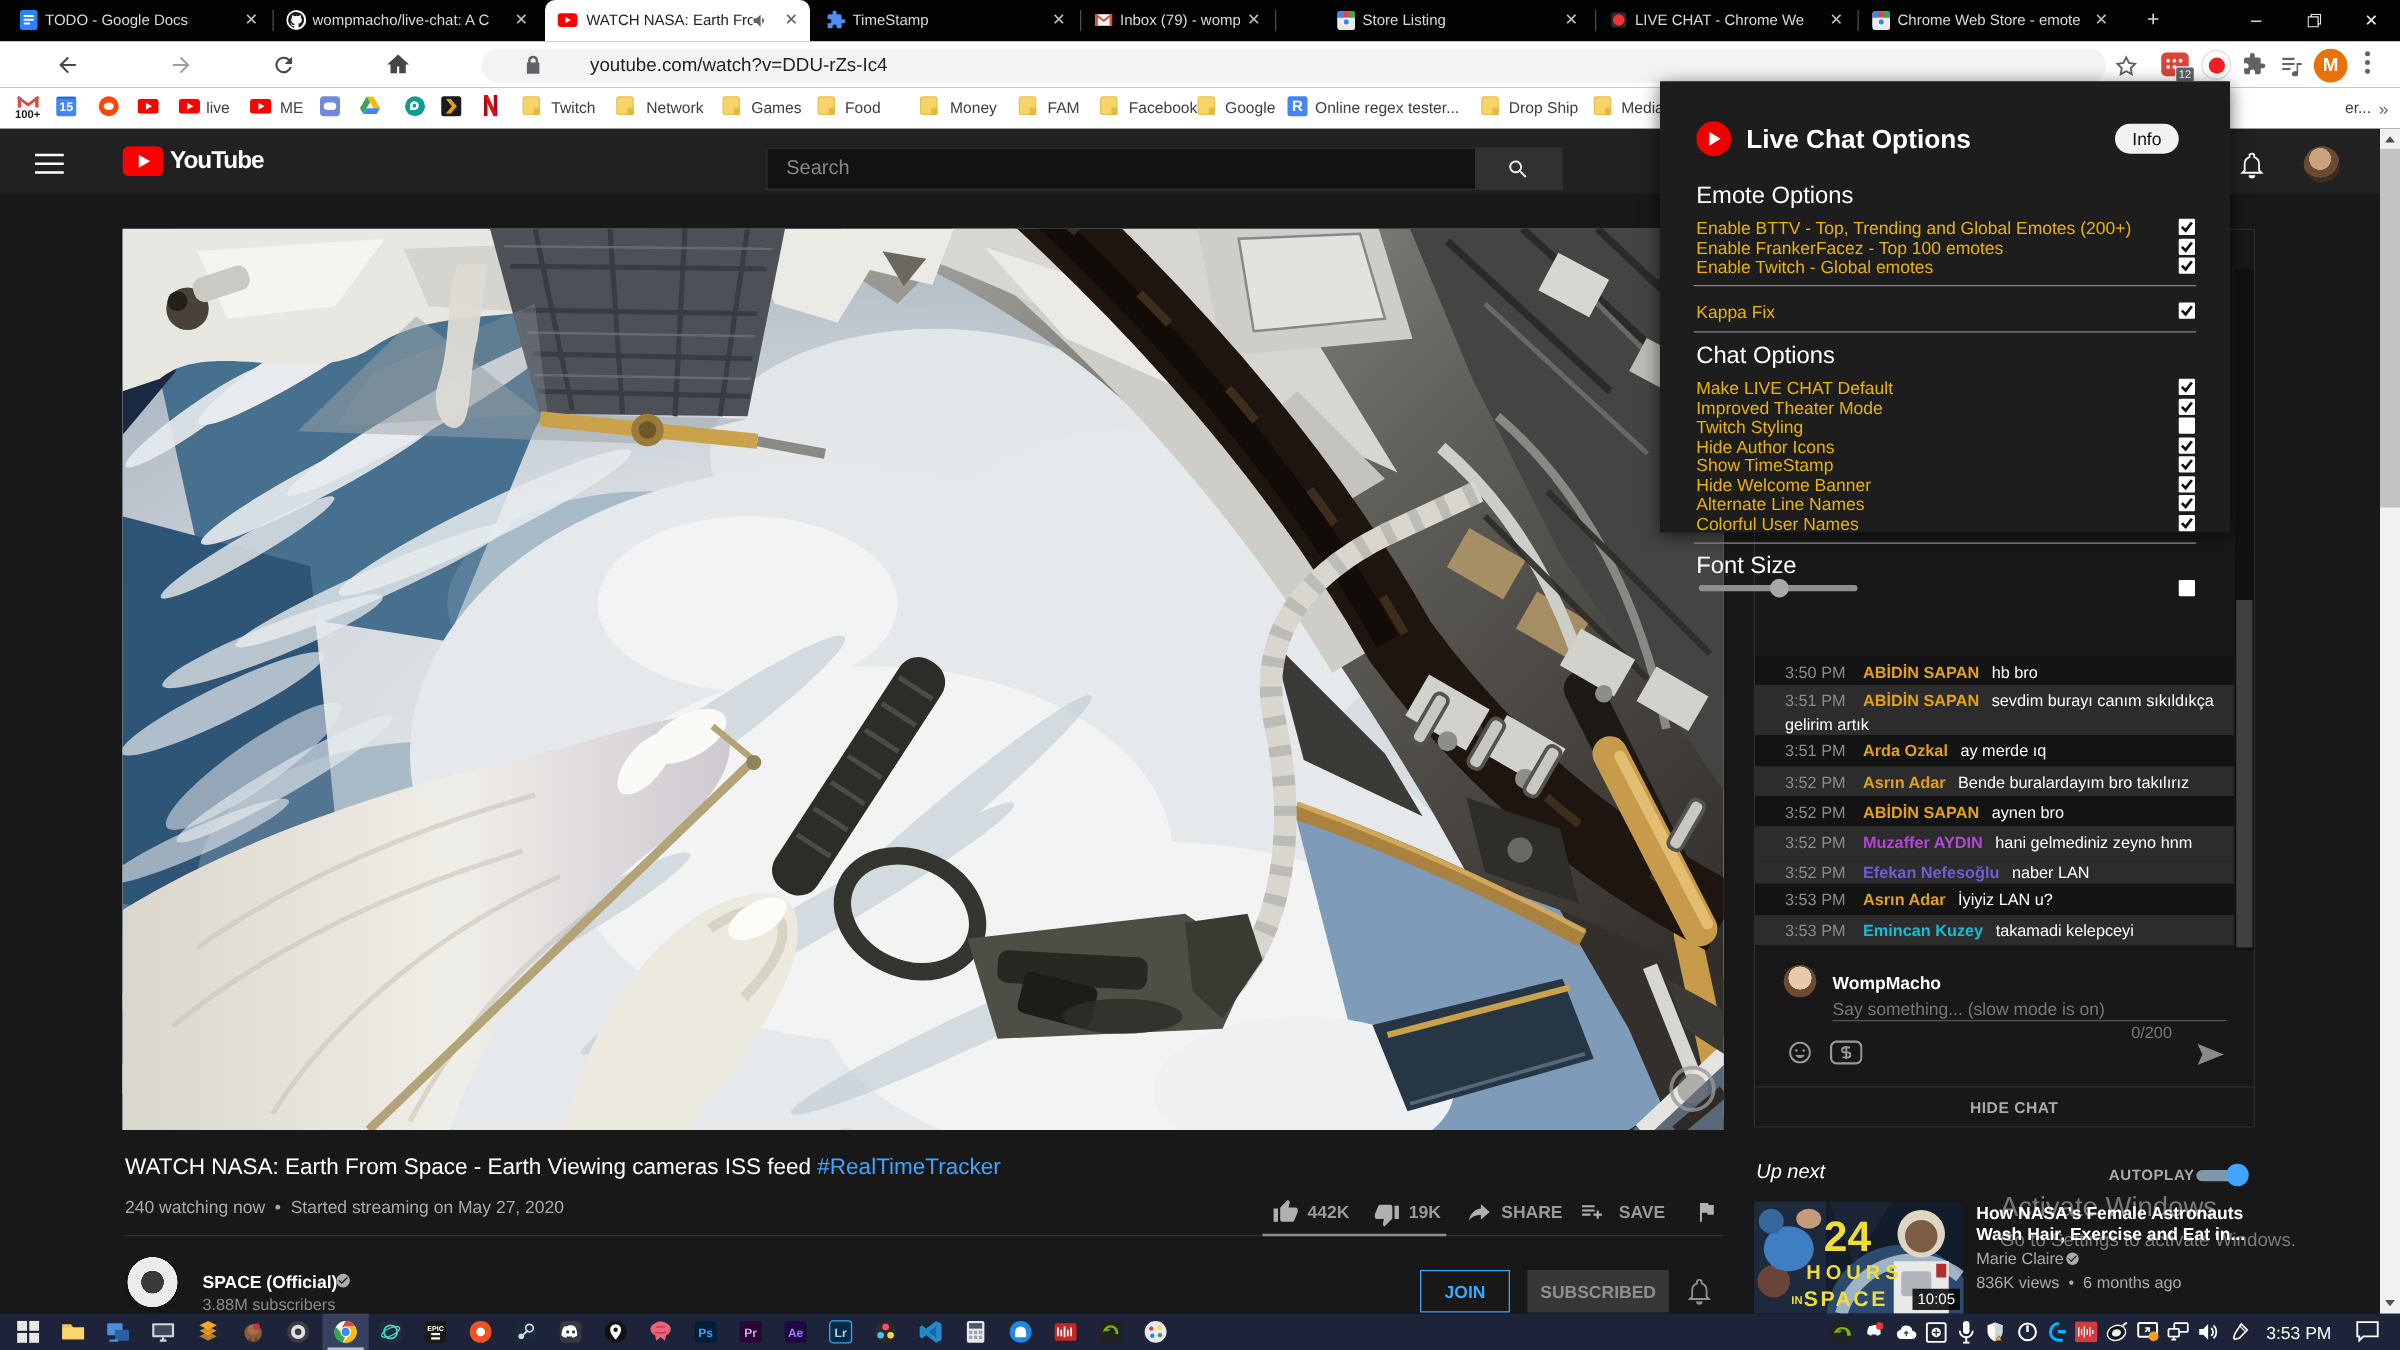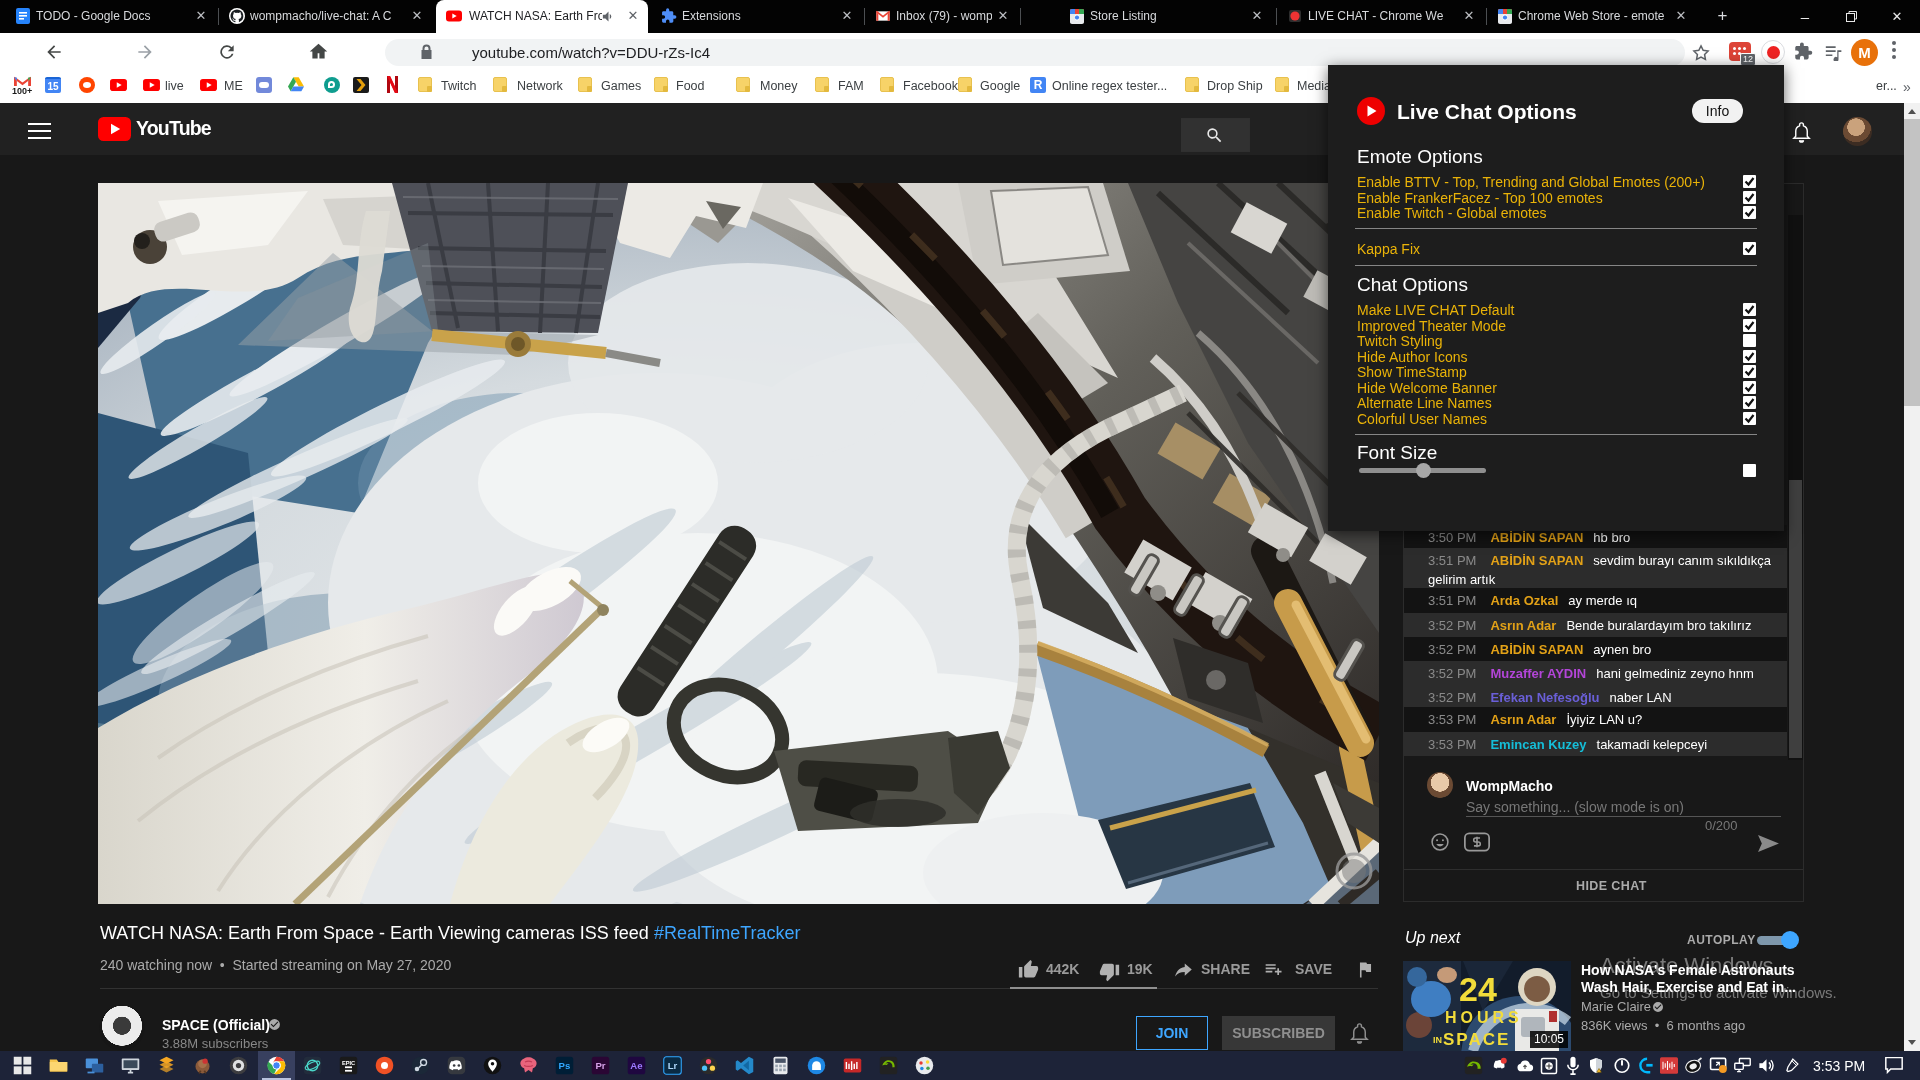--- a/index.html
+++ b/index.html
@@ -34,21 +34,21 @@
   #vmeta { position:absolute; left:100px; top:957px; font-size:14px; color:#aaa; }
   .actxt { color:#9a9a9a; font-size:14px; font-weight:bold; position:absolute; top:961px; }
   #divline { position:absolute; left:100px; top:988px; width:1278px; height:1px; background:#323232; }
   #likeline { position:absolute; left:1010px; top:987px; width:147px; height:2px; background:#8f8f8f; }
   
   #chatpanel { position:absolute; left:1403px; top:183px; width:401px; height:719px; border:1px solid #2c2c2c; }
   .crow { position:absolute; left:1px; width:383px; font-size:13px; color:#fff; padding:3px 6px 0 24px; line-height:19px;}
   .ct { color:#8a8a8a; margin-right:14px; font-size:13px;}
   .cn { font-weight:bold; margin-right:10px; }
   
-  #popup { position:absolute; left:1328px; top:65px; width:456px; height:466px; background:#1d1d1d; box-shadow:0 3px 14px rgba(0,0,0,.6); z-index:60; color:#fff; }
+  #popup { position:absolute; left:1328px; top:65px; width:456px; height:361px; background:#1d1d1d; box-shadow:0 3px 14px rgba(0,0,0,.6); z-index:60; color:#fff; }
   .pitem { position:absolute; left:29px; font-size:14px; color:#eab308; }
   .pchk { position:absolute; left:415px; width:13px; height:13px; background:#fff; border-radius:1px; }
   .pchk svg { position:absolute; left:0; top:0; }
   .phr { position:absolute; left:27px; width:402px; height:1px; background:#868686; }
   .phead { position:absolute; left:29px; font-size:19px; color:#fff; }
   
   #taskbar { position:absolute; left:0; top:1051px; width:1920px; height:29px; background:#1d2338; z-index:70; }
   .tbi { position:absolute; top:4px; width:21px; height:21px; }
   
   #sbar { position:absolute; left:1904px; top:103px; width:16px; height:948px; background:#f1f1f1; z-index:40;}
@@ -85,21 +85,21 @@
     <span style="position:absolute;left:33px;top:9px;width:133px;white-space:nowrap;overflow:hidden;">WATCH NASA: Earth Fro</span>
     <svg style="position:absolute;left:165px;top:9px;width:15px;height:15px;" viewBox="0 0 24 24" fill="#5f6368">
         <path d="M3 9v6h4l5 5V4L7 9H3zm13.5 3a4.5 4.5 0 0 0-2.5-4v8a4.5 4.5 0 0 0 2.5-4z"></path>
       </svg>
     <span style="position:absolute;right:8px;top:9px;width:14px;height:14px;color:#5f6368;font-size:13px;line-height:14px;text-align:center;">✕</span>
   </div>
   <div class="tab" style="left:652px;width:210px;">
     <svg class="fav" viewBox="0 0 24 24" fill="#4e8df6">
         <path d="M20.5 11h-2.1V7c0-1.1-.9-2-2-2h-4V2.9A2.4 2.4 0 0 0 10 .5 2.4 2.4 0 0 0 7.6 2.9V5h-4c-1.1 0-2 .9-2 2v3.8h2A2.6 2.6 0 0 1 6.2 13.4 2.6 2.6 0 0 1 3.6 16h-2V20c0 1.1.9 2 2 2H7.5v-2.1a2.6 2.6 0 0 1 2.6-2.6 2.6 2.6 0 0 1 2.6 2.6V22h3.8c1.1 0 2-.9 2-2v-4h2.1a2.5 2.5 0 0 0 0-5z"></path>
       </svg>
-    <span class="ttl" style="width:150px;">Extensions</span>
+    <span class="ttl" style="width:150px;">TimeStamp</span>
       <span class="tx">✕</span>
   </div>
   <div class="tsep" style="left:864px;"></div>
   <div class="tab" style="left:866px;width:152px;">
     <svg class="fav" viewBox="0 0 24 24">
         <path d="M2 5h20v14H2z" fill="#fff"></path>
         <path d="M2 5l10 8L22 5" fill="none" stroke="#ea4335" stroke-width="2.4"></path>
         <path d="M2 5v14h3V9l-3-4zm17 4v10h3V5l-3 4z" fill="#ea4335"></path>
       </svg>
     <span class="ttl" style="width:96px;">Inbox (79) - wompmacho@</span>
@@ -256,20 +256,21 @@
   <div class="bk" style="left:1903px;font-size:14px;color:#5f6368;">»</div>
 </div>
 
 <div id="ytheader">
   <div class="abs" style="left:28px;top:20px;width:23px;height:2px;background:#fff;box-shadow:0 7px #fff,0 14px #fff;"></div>
   <svg class="abs" style="left:98px;top:14px;" width="33" height="24" viewBox="0 0 33 24">
       <rect width="33" height="24" rx="5.5" fill="#f00"></rect>
       <path d="M13 6.8v10.4L22.2 12z" fill="#fff"></path>
     </svg>
   <div class="abs" style="left:136px;top:14px;font-size:19.5px;font-weight:bold;color:#fff;letter-spacing:-0.8px;">YouTube</div>
+  <div id="searchbox">Search</div>
   <div id="searchbtn"><svg style="margin:7px 0 0 24px;" width="19" height="19" viewBox="0 0 24 24" fill="#e8e8e8">
         <path d="M15.5 14h-.8l-.3-.3a6.5 6.5 0 1 0-.7.7l.3.3v.8l5 5 1.5-1.5-5-5zm-6 0a4.5 4.5 0 1 1 0-9 4.5 4.5 0 0 1 0 9z"></path>
       </svg></div>
   <svg class="abs" style="left:1790px;top:17px;" width="23" height="23" viewBox="0 0 24 24" fill="none" stroke="#fff" stroke-width="1.5">
       <path d="M12 3a2 2 0 0 0-2 2v1a6 6 0 0 0-4 5.5V17l-2 2h16l-2-2v-5.5a6 6 0 0 0-4-5.5V5a2 2 0 0 0-2-2z"></path>
       <path d="M10 21a2 2 0 0 0 4 0" fill="#fff"></path>
     </svg>
   <div class="abs" style="left:1843px;top:14px;width:29px;height:29px;border-radius:50%;background:radial-gradient(circle at 45% 35%,#caa27c 0 35%,#6b4a33 36% 60%,#3c2c22 61%);"></div>
 </div>
 

